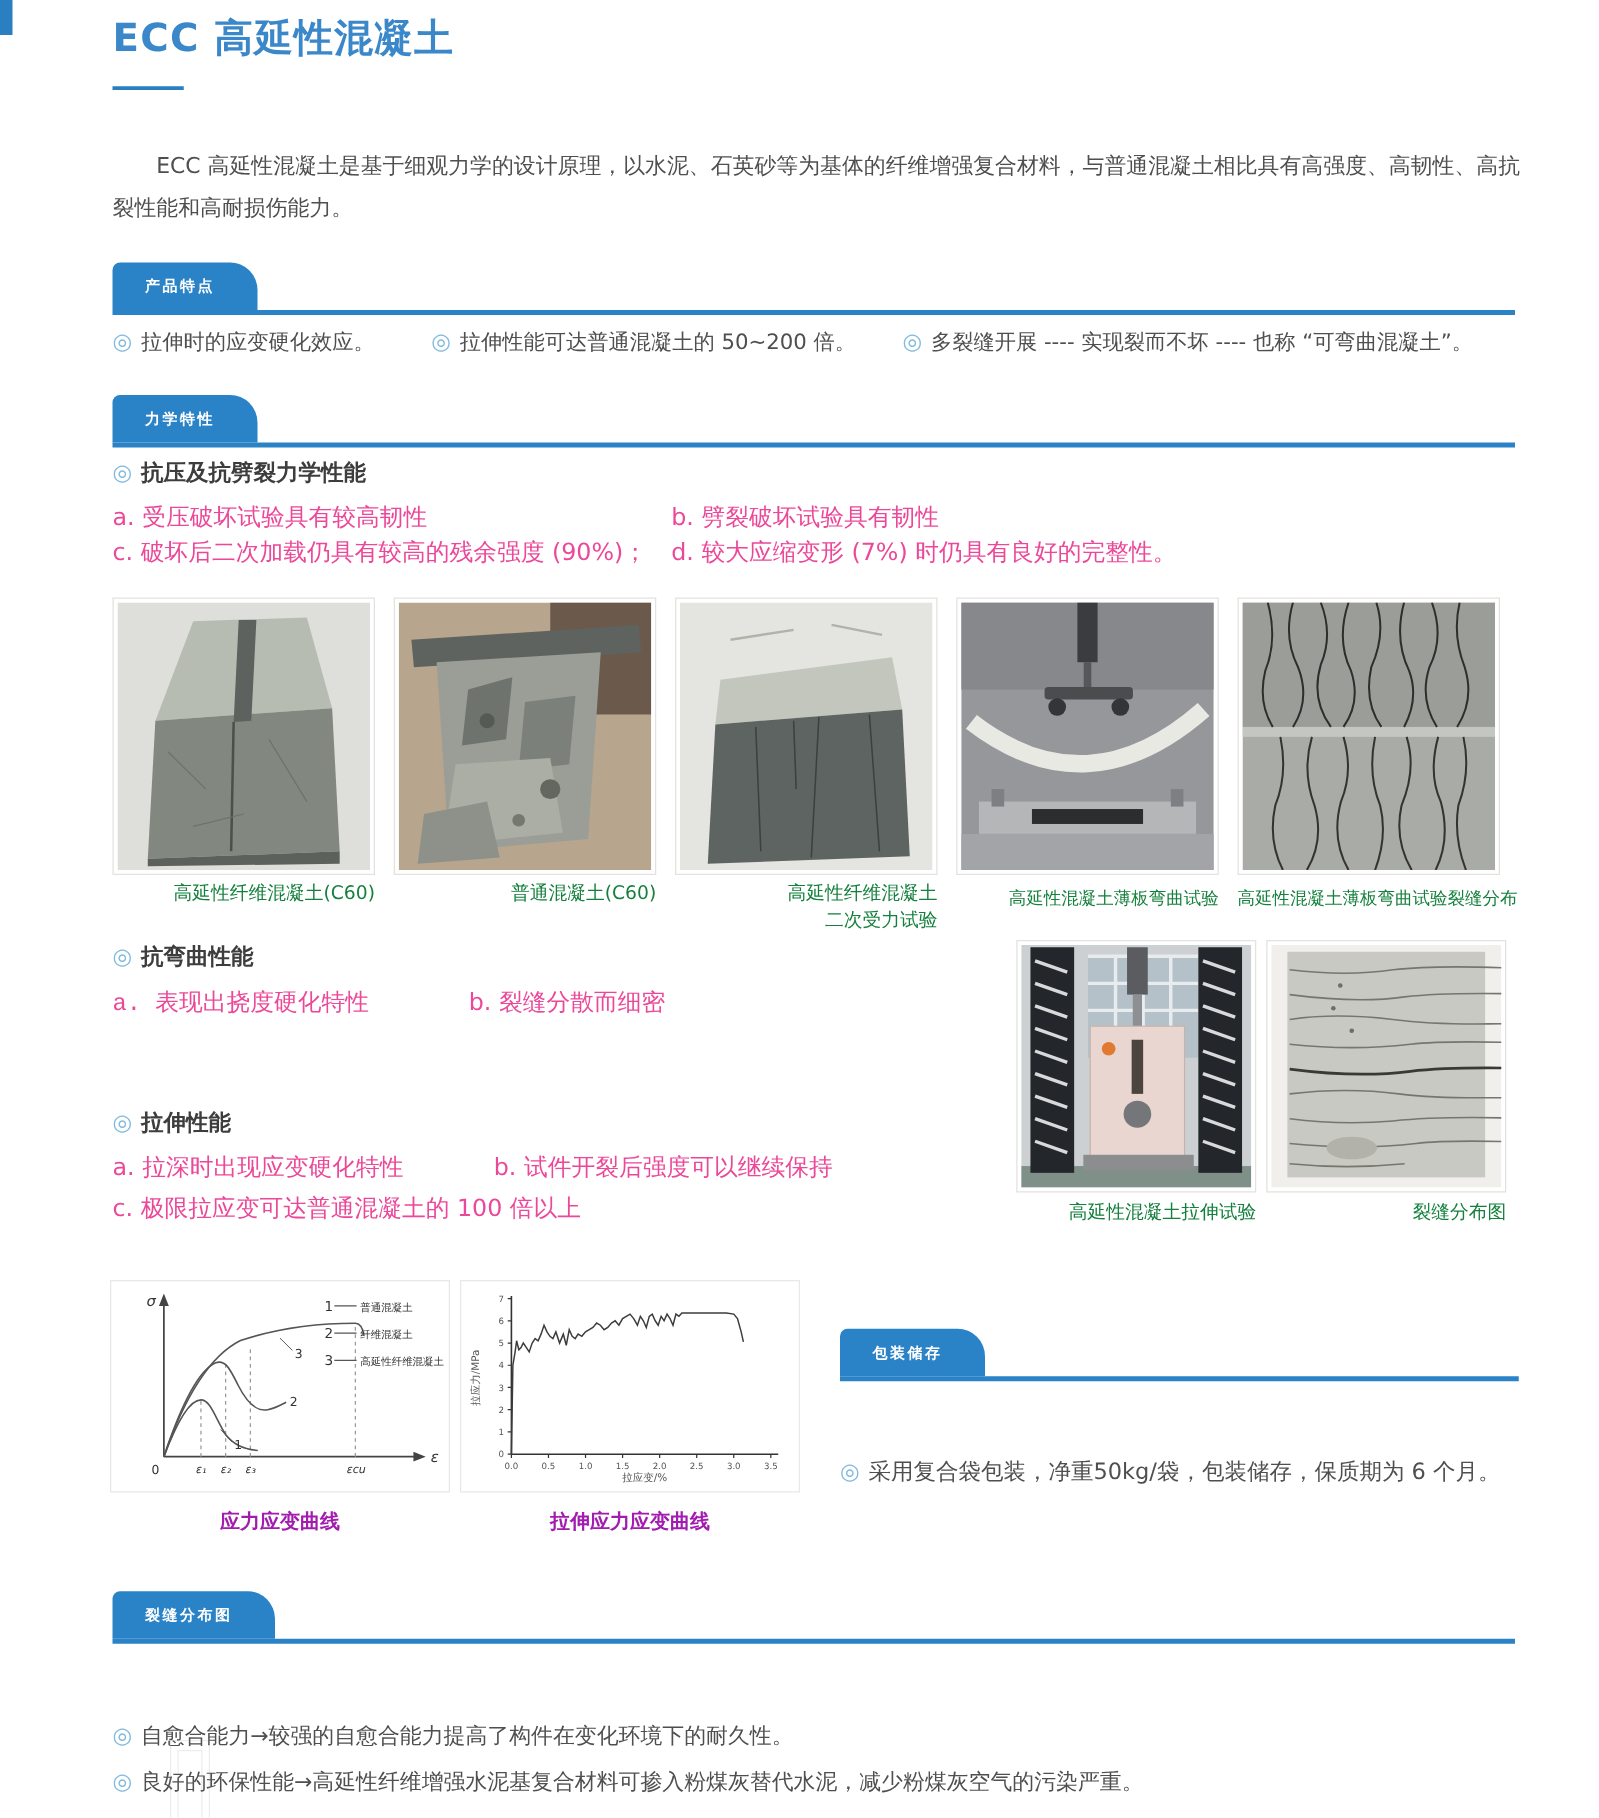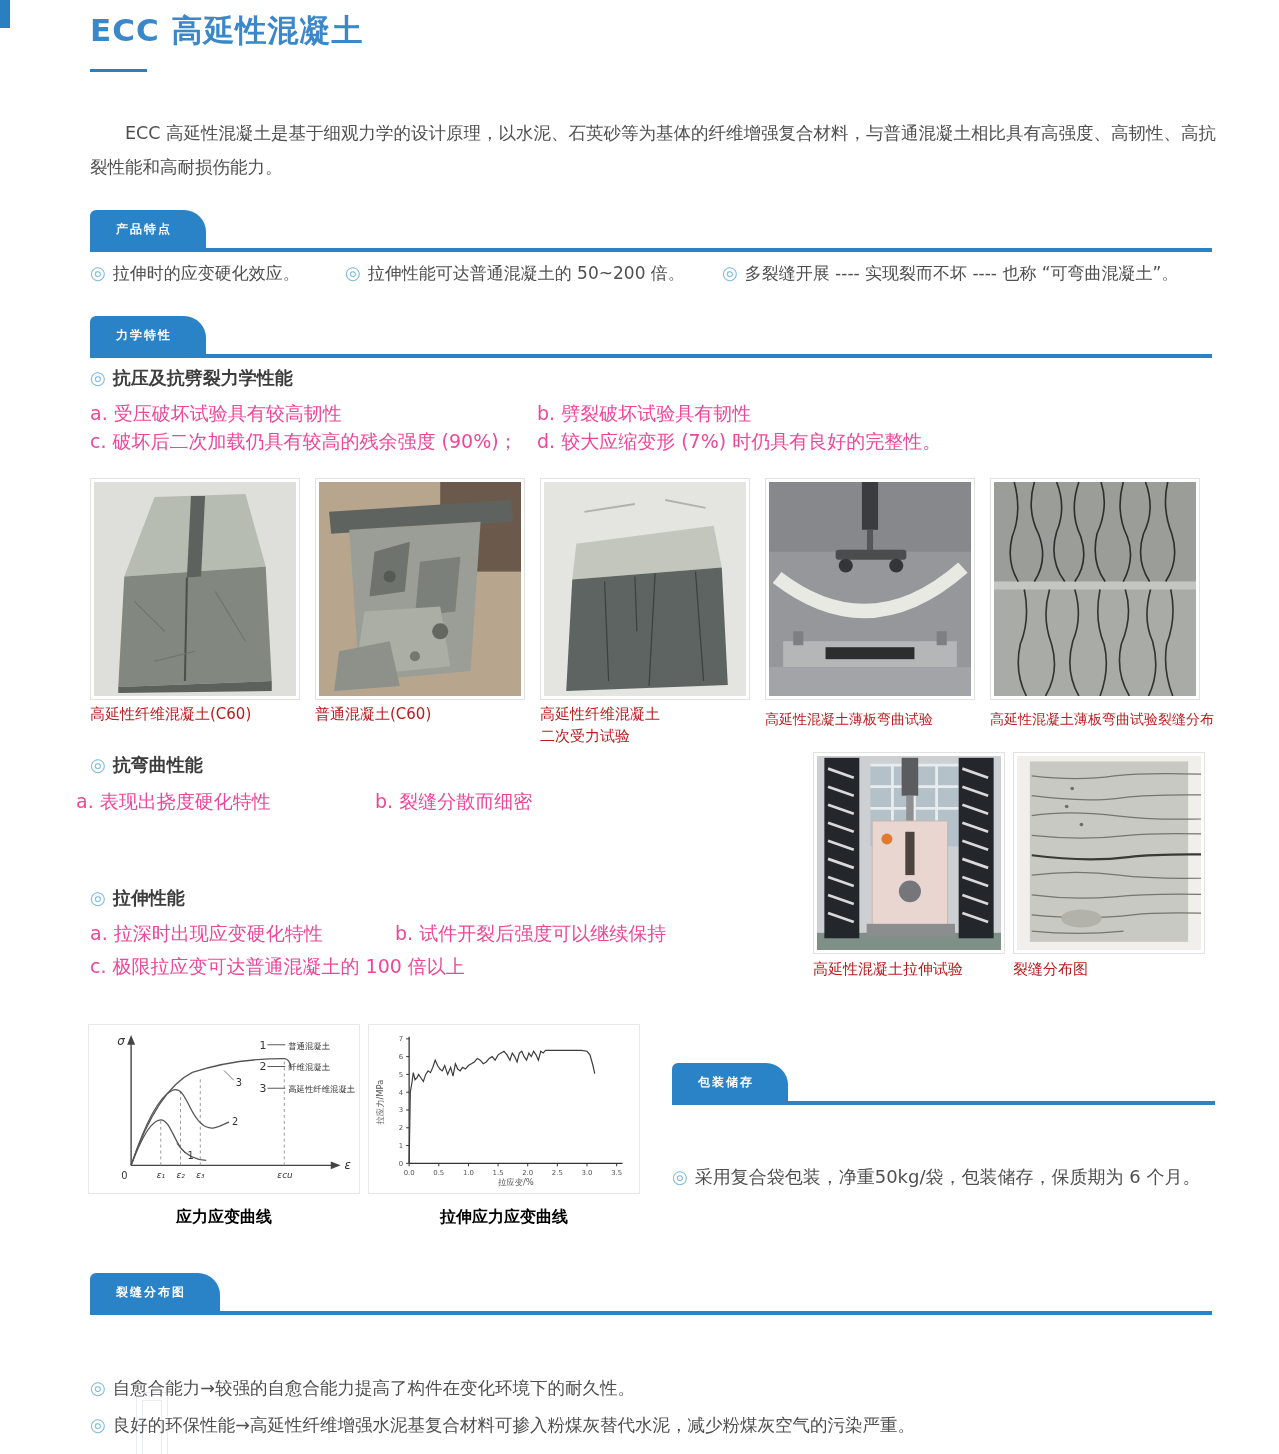--- a/index.html
+++ b/index.html
@@ -12,24 +12,24 @@
   .intro{left:90px;top:116px;width:1128px;font-size:17.5px;line-height:34px;color:#4f4f4f;text-indent:2em;}
   .tab{background:#2a82c7;color:#fff;font-weight:bold;font-size:12px;letter-spacing:2px;
        padding:5px 34px 5px 26px;line-height:28px;border-radius:6px 22px 0 0;display:inline-block;}
   .rule{height:4px;background:#2a82c7;}
   .bullet{color:#7fbadd;font-size:18px;margin-right:7px;}
   .b-line{font-size:17px;color:#4f4f4f;white-space:nowrap;}
   .sub-head{font-size:18px;font-weight:bold;color:#3d3d3d;white-space:nowrap;}
   .item{font-size:19px;color:#ec4899;white-space:nowrap;}
   .photo{background:#fff;border:1px solid #e2e2e0;padding:3px;box-sizing:border-box;}
   .photo svg{display:block;width:100%;height:100%;}
-  .photo-caption{color:#b91c1c;font-size:15px;text-align:left;line-height:22px;}
+  .photo-caption{color:#15803d;font-size:15px;text-align:right;line-height:22px;}
   .photo-caption span{display:block;white-space:nowrap;}
   .chart-box{background:#fff;border:1px solid #e8e8e6;box-sizing:border-box;}
-  .chart-caption{color:#000000;font-size:16px;font-weight:bold;text-align:center;white-space:nowrap;}
+  .chart-caption{color:#a21caf;font-size:16px;font-weight:bold;text-align:center;white-space:nowrap;}
   .pack-line{font-size:18px;color:#4f4f4f;white-space:nowrap;margin-top:37px;}
   .other-line{font-size:17.5px;color:#4f4f4f;white-space:nowrap;}
   .watermark{left:128px;top:1392px;width:52px;height:62px;opacity:0.18;}
   .watermark .wm1{position:absolute;left:8px;top:0;width:30px;height:62px;border:1px solid #8a9bb0;}
   .watermark .wm2{position:absolute;left:14px;top:8px;width:18px;height:54px;border:1px solid #8a9bb0;}
 </style>
 </head>
 <body>
 
 <div id="page">
@@ -144,21 +144,21 @@
   <div class="abs photo-caption" style="left:765px;top:708px;width:210px;font-size:14px;">
     <span>高延性混凝土薄板弯曲试验</span>
   </div>
   <div class="abs photo-caption" style="left:990px;top:708px;width:210px;font-size:14px;">
     <span>高延性混凝土薄板弯曲试验裂缝分布</span>
   </div>
 
   <div class="abs sub-head" style="left:90px;top:753px;">
     <span class="bullet">◎</span><span>抗弯曲性能</span>
   </div>
-  <div class="abs item" style="left:76px;top:789px;">a. 表现出挠度硬化特性</div>
+  <div class="abs item" style="left:90px;top:789px;font-family:Liberation Mono, monospace;">a. 表现出挠度硬化特性</div>
   <div class="abs item" style="left:375px;top:789px;">b. 裂缝分散而细密</div>
 
   <div class="abs photo" style="left:813px;top:752px;width:192px;height:202px;">
     <svg viewBox="0 0 200 215" preserveAspectRatio="none">
       <rect x="0" y="0" width="200" height="215" fill="#ccd0d3"></rect>
       <rect x="58" y="10" width="96" height="90" fill="#b5c1c9"></rect>
       <path d="M58,10 H154 M58,34 H154 M58,58 H154 M82,10 V100 M106,10 V100 M130,10 V100" stroke="#e8ecef" stroke-width="3" fill="none"></path>
       <rect x="0" y="196" width="200" height="19" fill="#7e9088"></rect>
       <rect x="8" y="2" width="38" height="200" fill="#23262b"></rect>
       <rect x="154" y="2" width="38" height="200" fill="#23262b"></rect>

